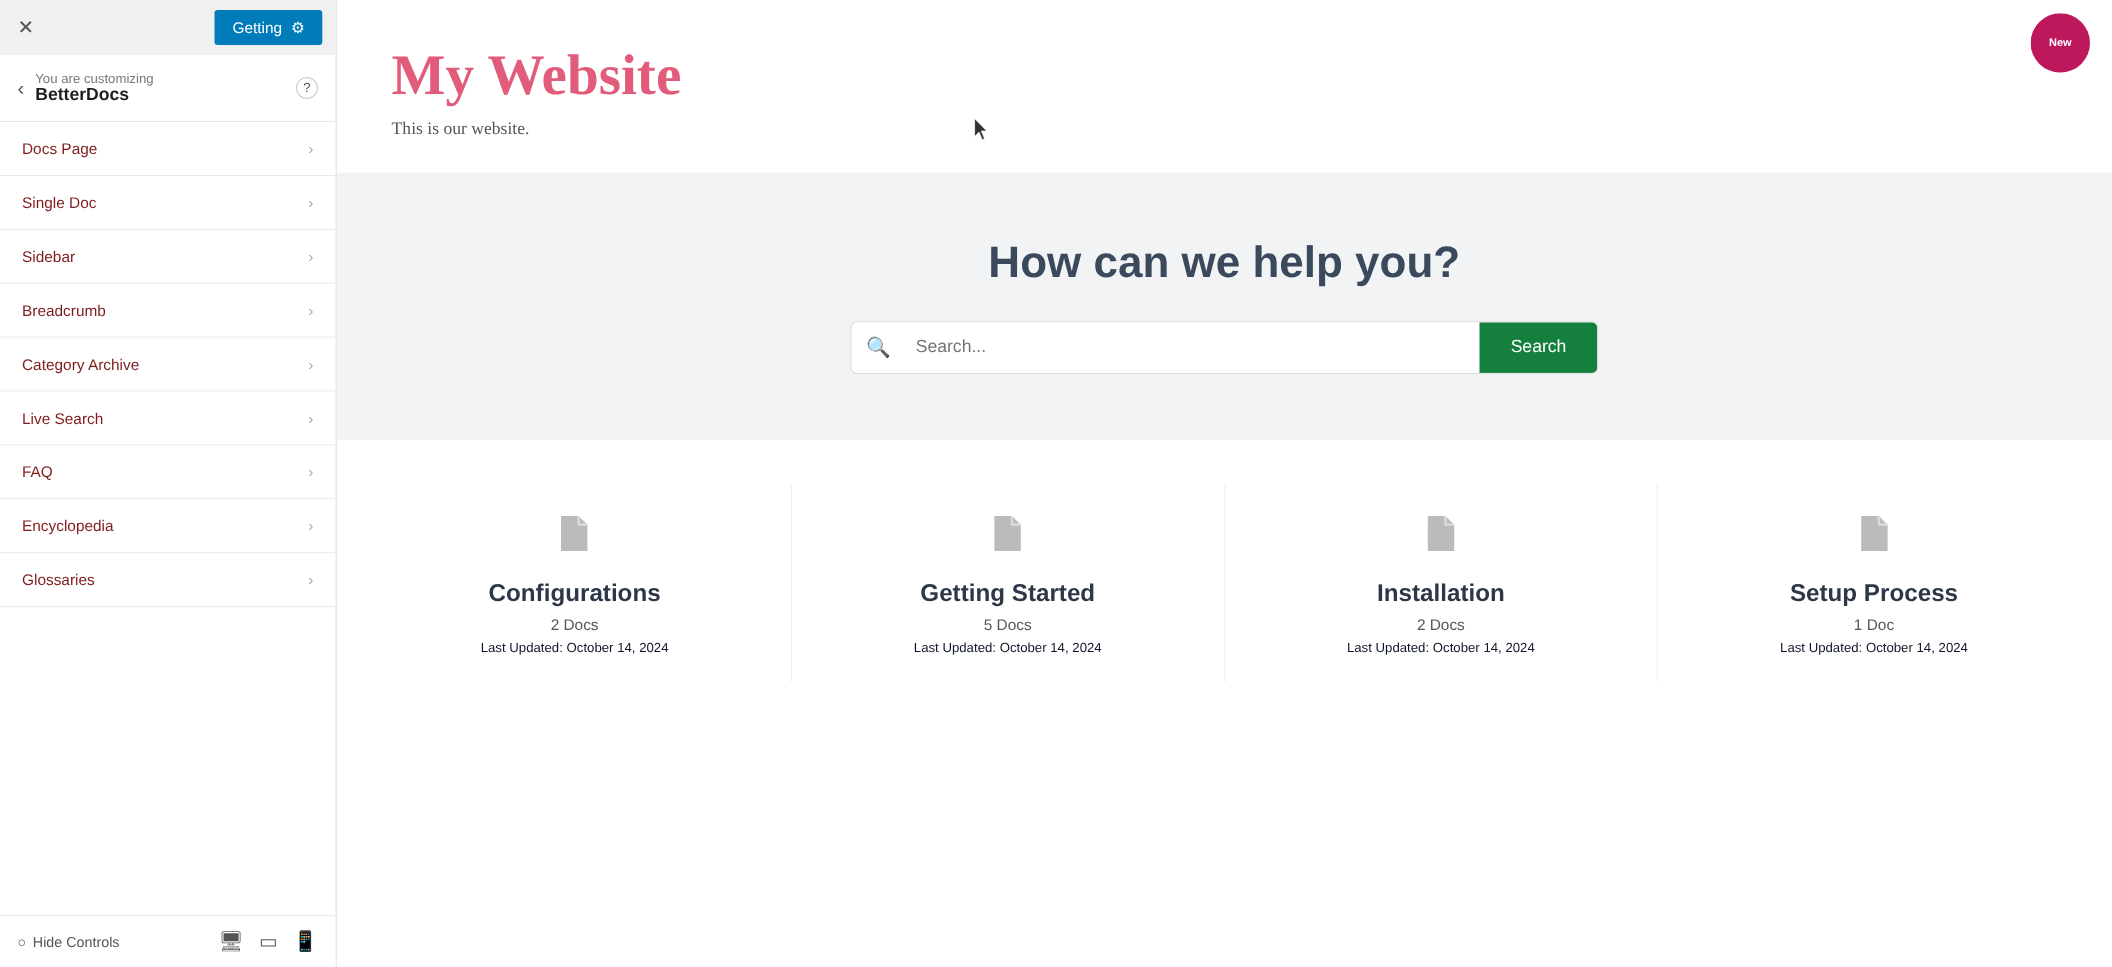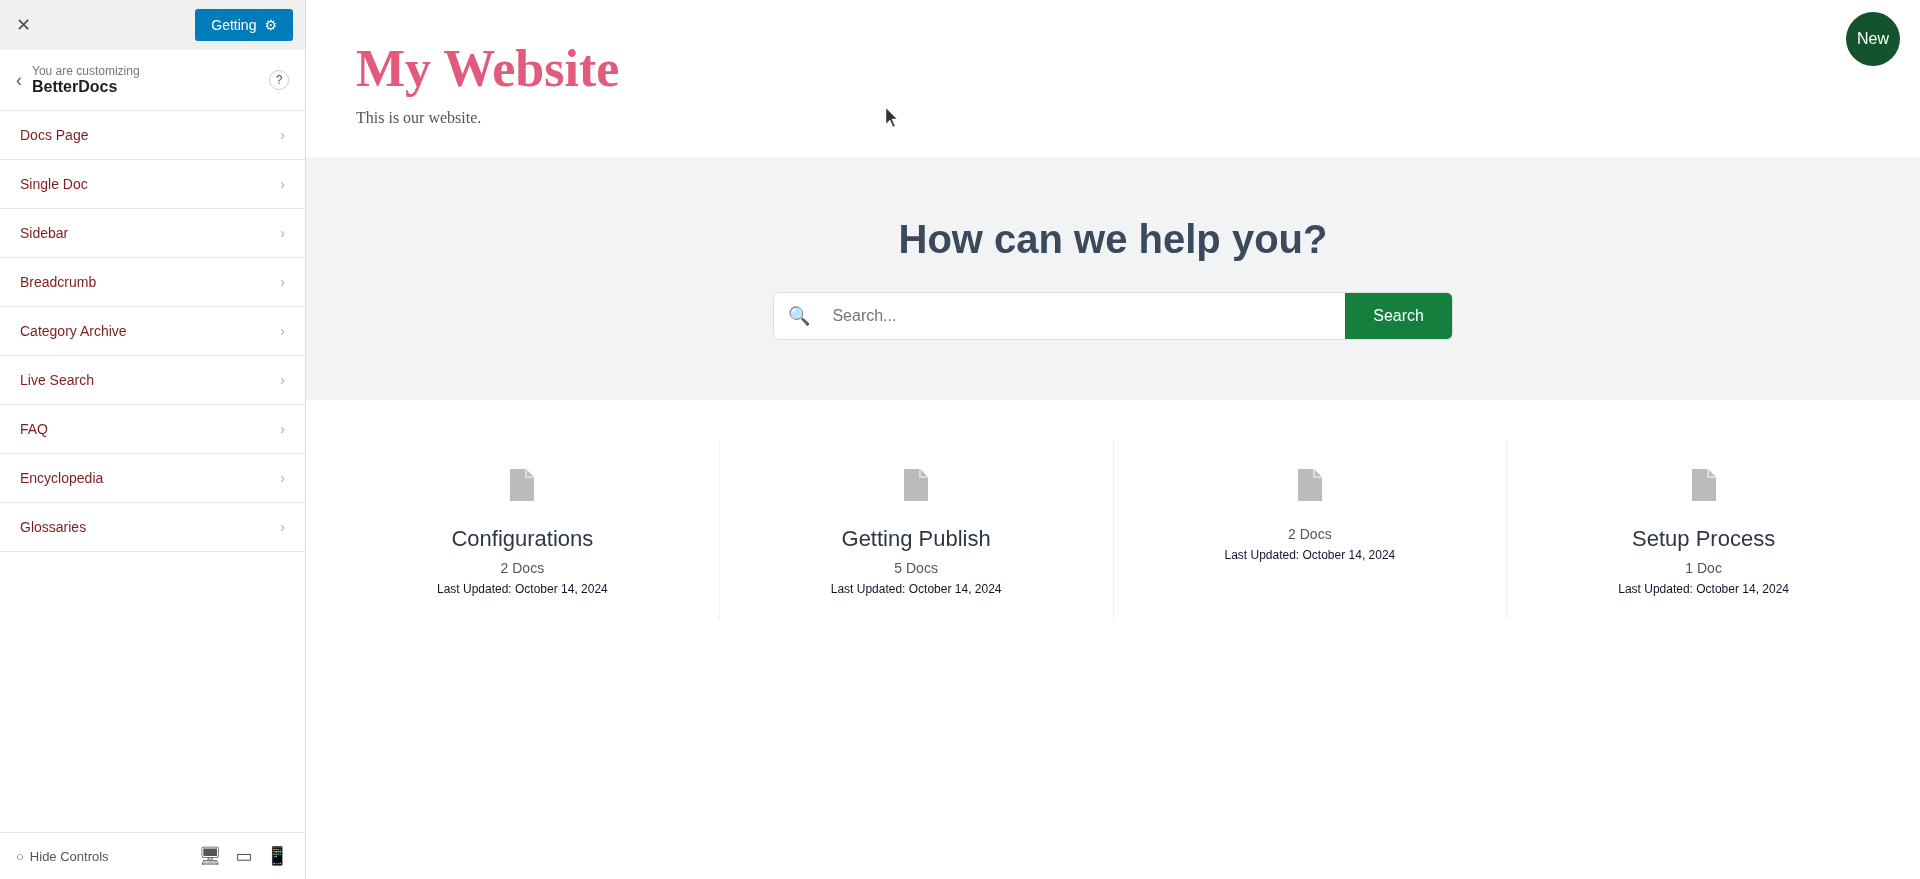--- a/index.html
+++ b/index.html
@@ -256,51 +256,51 @@
     }
 
     .doc-card-icon svg {
       width: 40px;
       height: 40px;
       fill: #bbb;
     }
 
     .doc-card-title {
       font-size: 22px;
-      font-weight: 400;
+      font-weight: 700;
       color: #2d3748;
       margin-bottom: 8px;
     }
 
     .doc-card-count {
       font-size: 14px;
       color: #555;
       margin-bottom: 6px;
     }
 
     .doc-card-updated {
       font-size: 12px;
       color: #0f172a;
     }
 
     
     #new-badge {
       position: fixed;
       top: 12px;
       right: 20px;
-      background: #14532d;
+      background: #be185d;
       color: #fff;
       border-radius: 50%;
       width: 54px;
       height: 54px;
       display: flex;
       align-items: center;
       justify-content: center;
-      font-size: 16px;
-      font-weight: 400;
+      font-size: 10px;
+      font-weight: 700;
       cursor: pointer;
       z-index: 100;
     }
 
     
     #cursor {
       position: absolute;
       left: 580px;
       top: 108px;
       width: 14px;
@@ -419,34 +419,35 @@
       <div class="doc-card">
       <div class="doc-card-icon">
         <svg viewBox="0 0 40 40" xmlns="http://www.w3.org/2000/svg">
           <path d="M8 4h16l8 8v24H8V4z"></path>
           <path d="M24 4v8h8" fill="none" stroke="#ddd" stroke-width="2"></path>
           <rect x="12" y="18" width="16" height="2" rx="1"></rect>
           <rect x="12" y="23" width="12" height="2" rx="1"></rect>
           <rect x="12" y="28" width="14" height="2" rx="1"></rect>
         </svg>
       </div>
-      <div class="doc-card-title">Getting Publish</div>
+      <div class="doc-card-title">Getting Started</div>
       <div class="doc-card-count">5 Docs</div>
       <div class="doc-card-updated">Last Updated: October 14, 2024</div>
     </div>
       <div class="doc-card">
       <div class="doc-card-icon">
         <svg viewBox="0 0 40 40" xmlns="http://www.w3.org/2000/svg">
           <path d="M8 4h16l8 8v24H8V4z"></path>
           <path d="M24 4v8h8" fill="none" stroke="#ddd" stroke-width="2"></path>
           <rect x="12" y="18" width="16" height="2" rx="1"></rect>
           <rect x="12" y="23" width="12" height="2" rx="1"></rect>
           <rect x="12" y="28" width="14" height="2" rx="1"></rect>
         </svg>
       </div>
+      <div class="doc-card-title">Installation</div>
       <div class="doc-card-count">2 Docs</div>
       <div class="doc-card-updated">Last Updated: October 14, 2024</div>
     </div>
       <div class="doc-card">
       <div class="doc-card-icon">
         <svg viewBox="0 0 40 40" xmlns="http://www.w3.org/2000/svg">
           <path d="M8 4h16l8 8v24H8V4z"></path>
           <path d="M24 4v8h8" fill="none" stroke="#ddd" stroke-width="2"></path>
           <rect x="12" y="18" width="16" height="2" rx="1"></rect>
           <rect x="12" y="23" width="12" height="2" rx="1"></rect>

